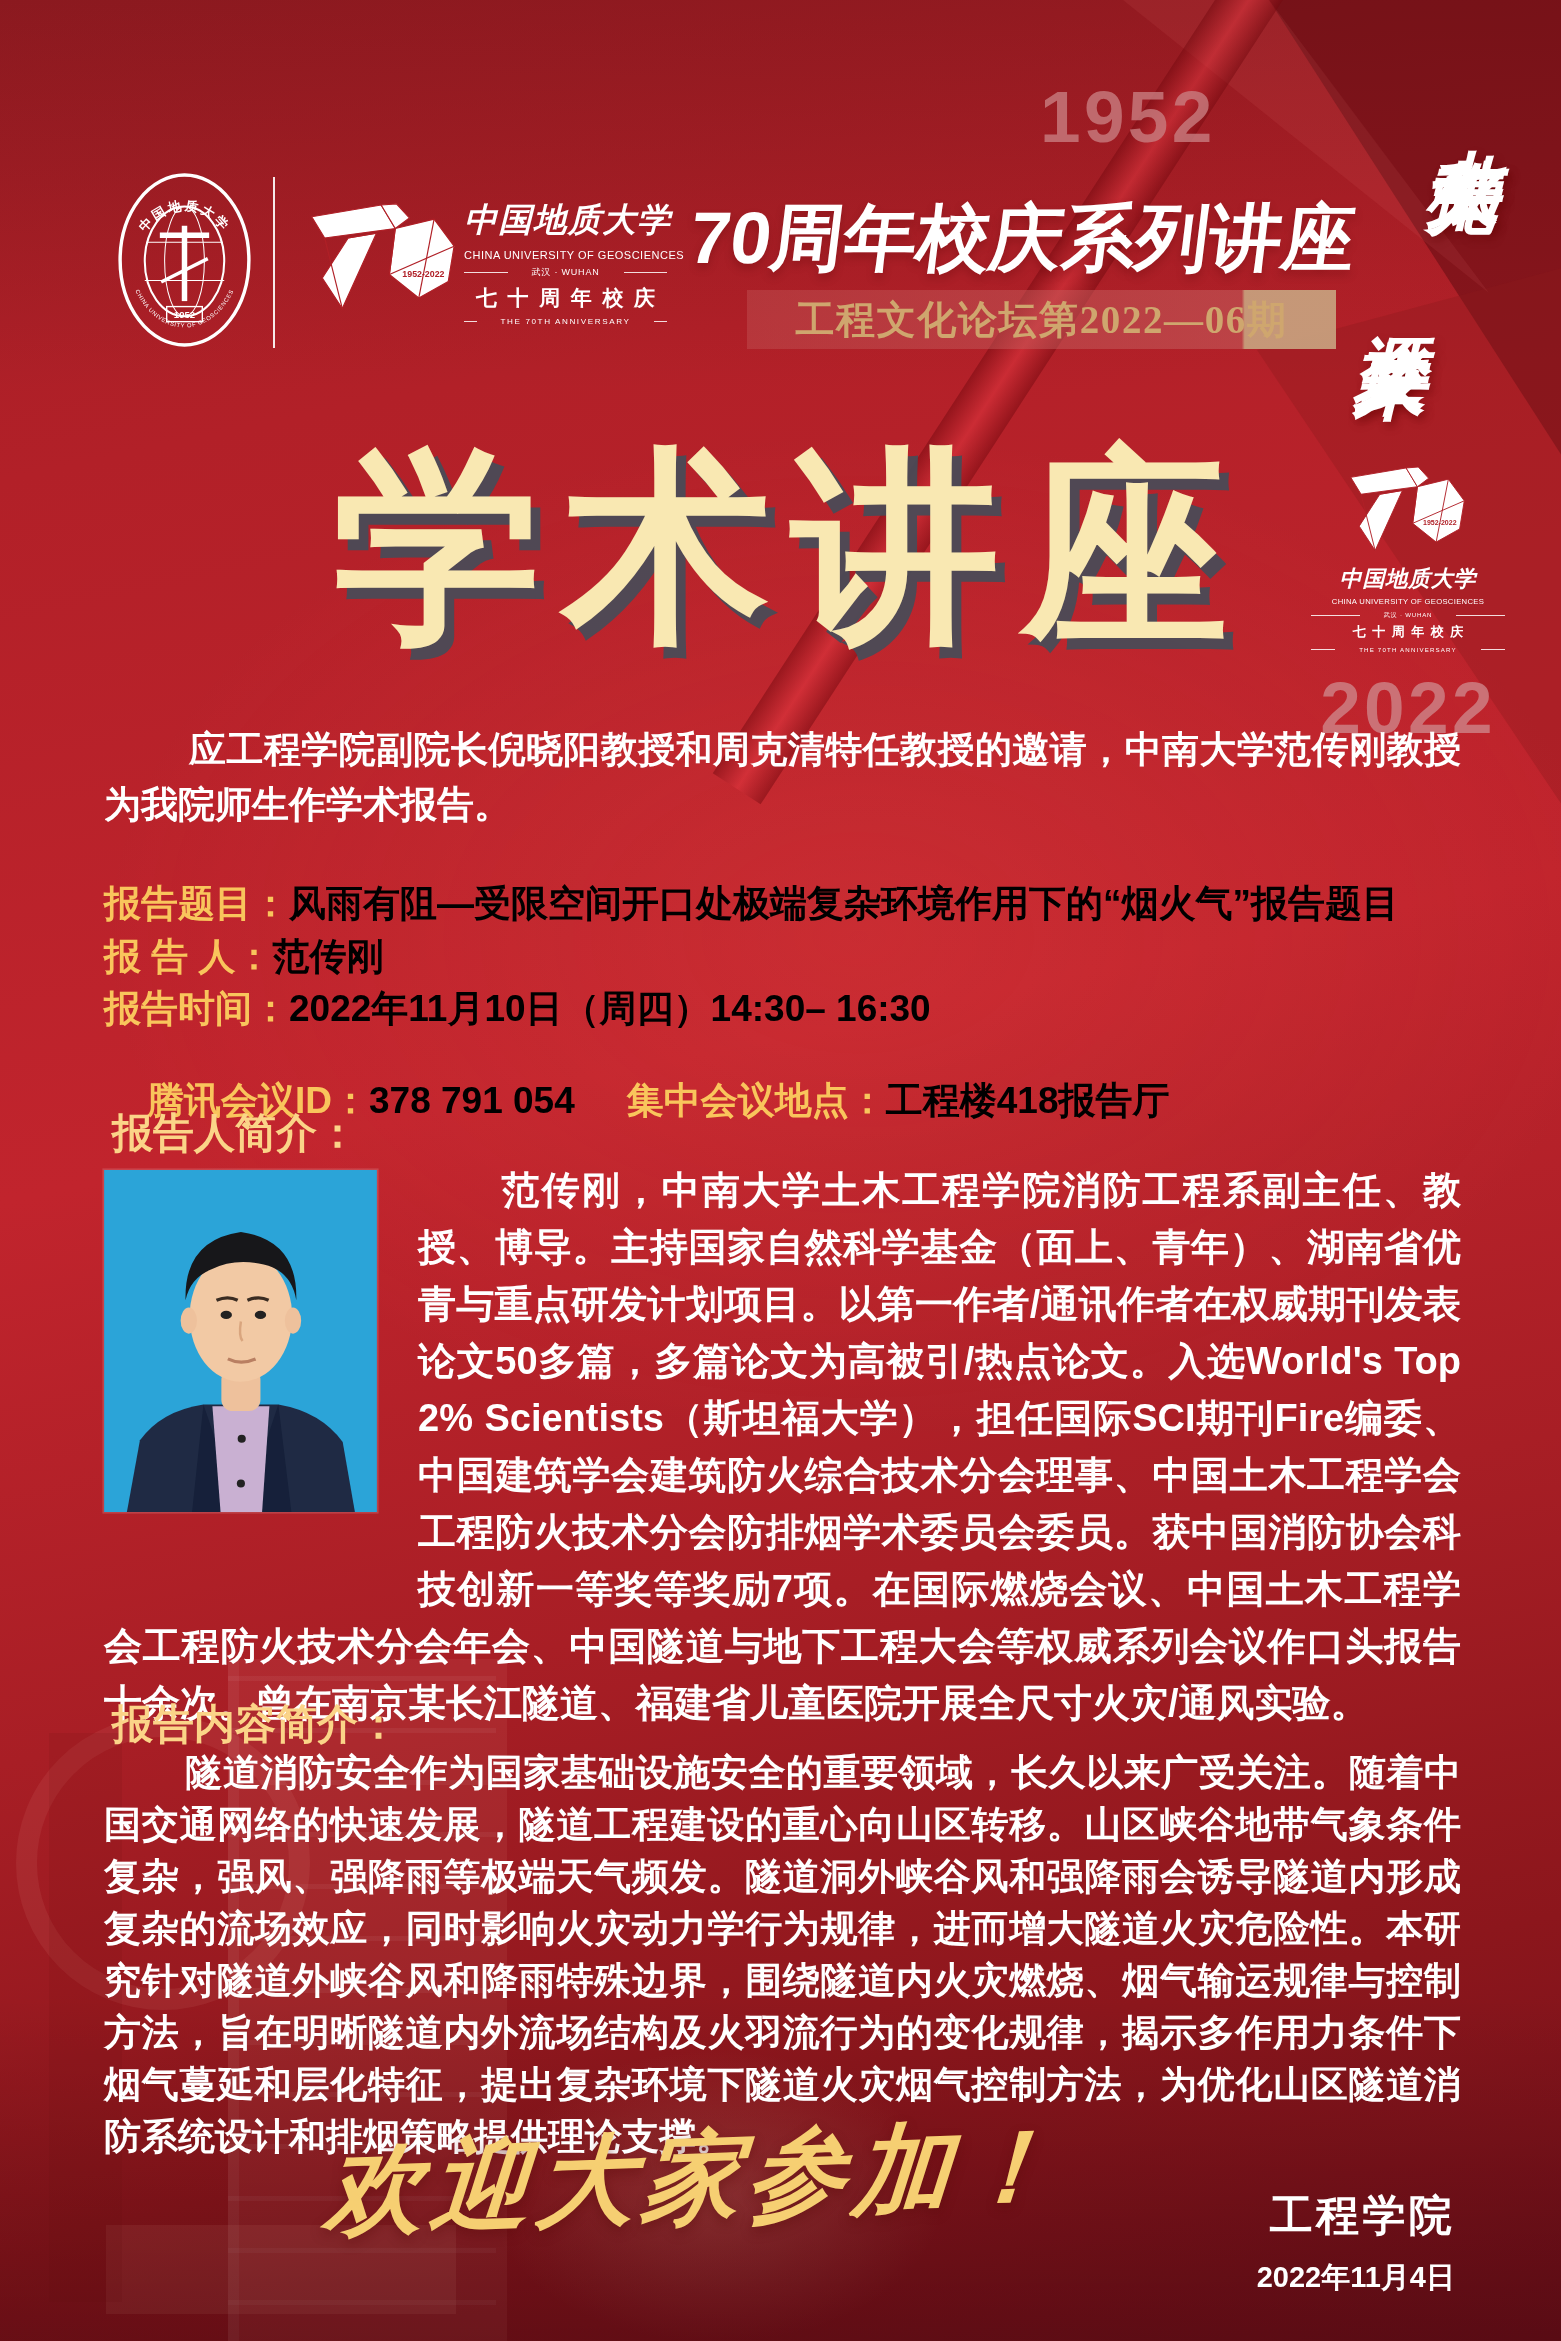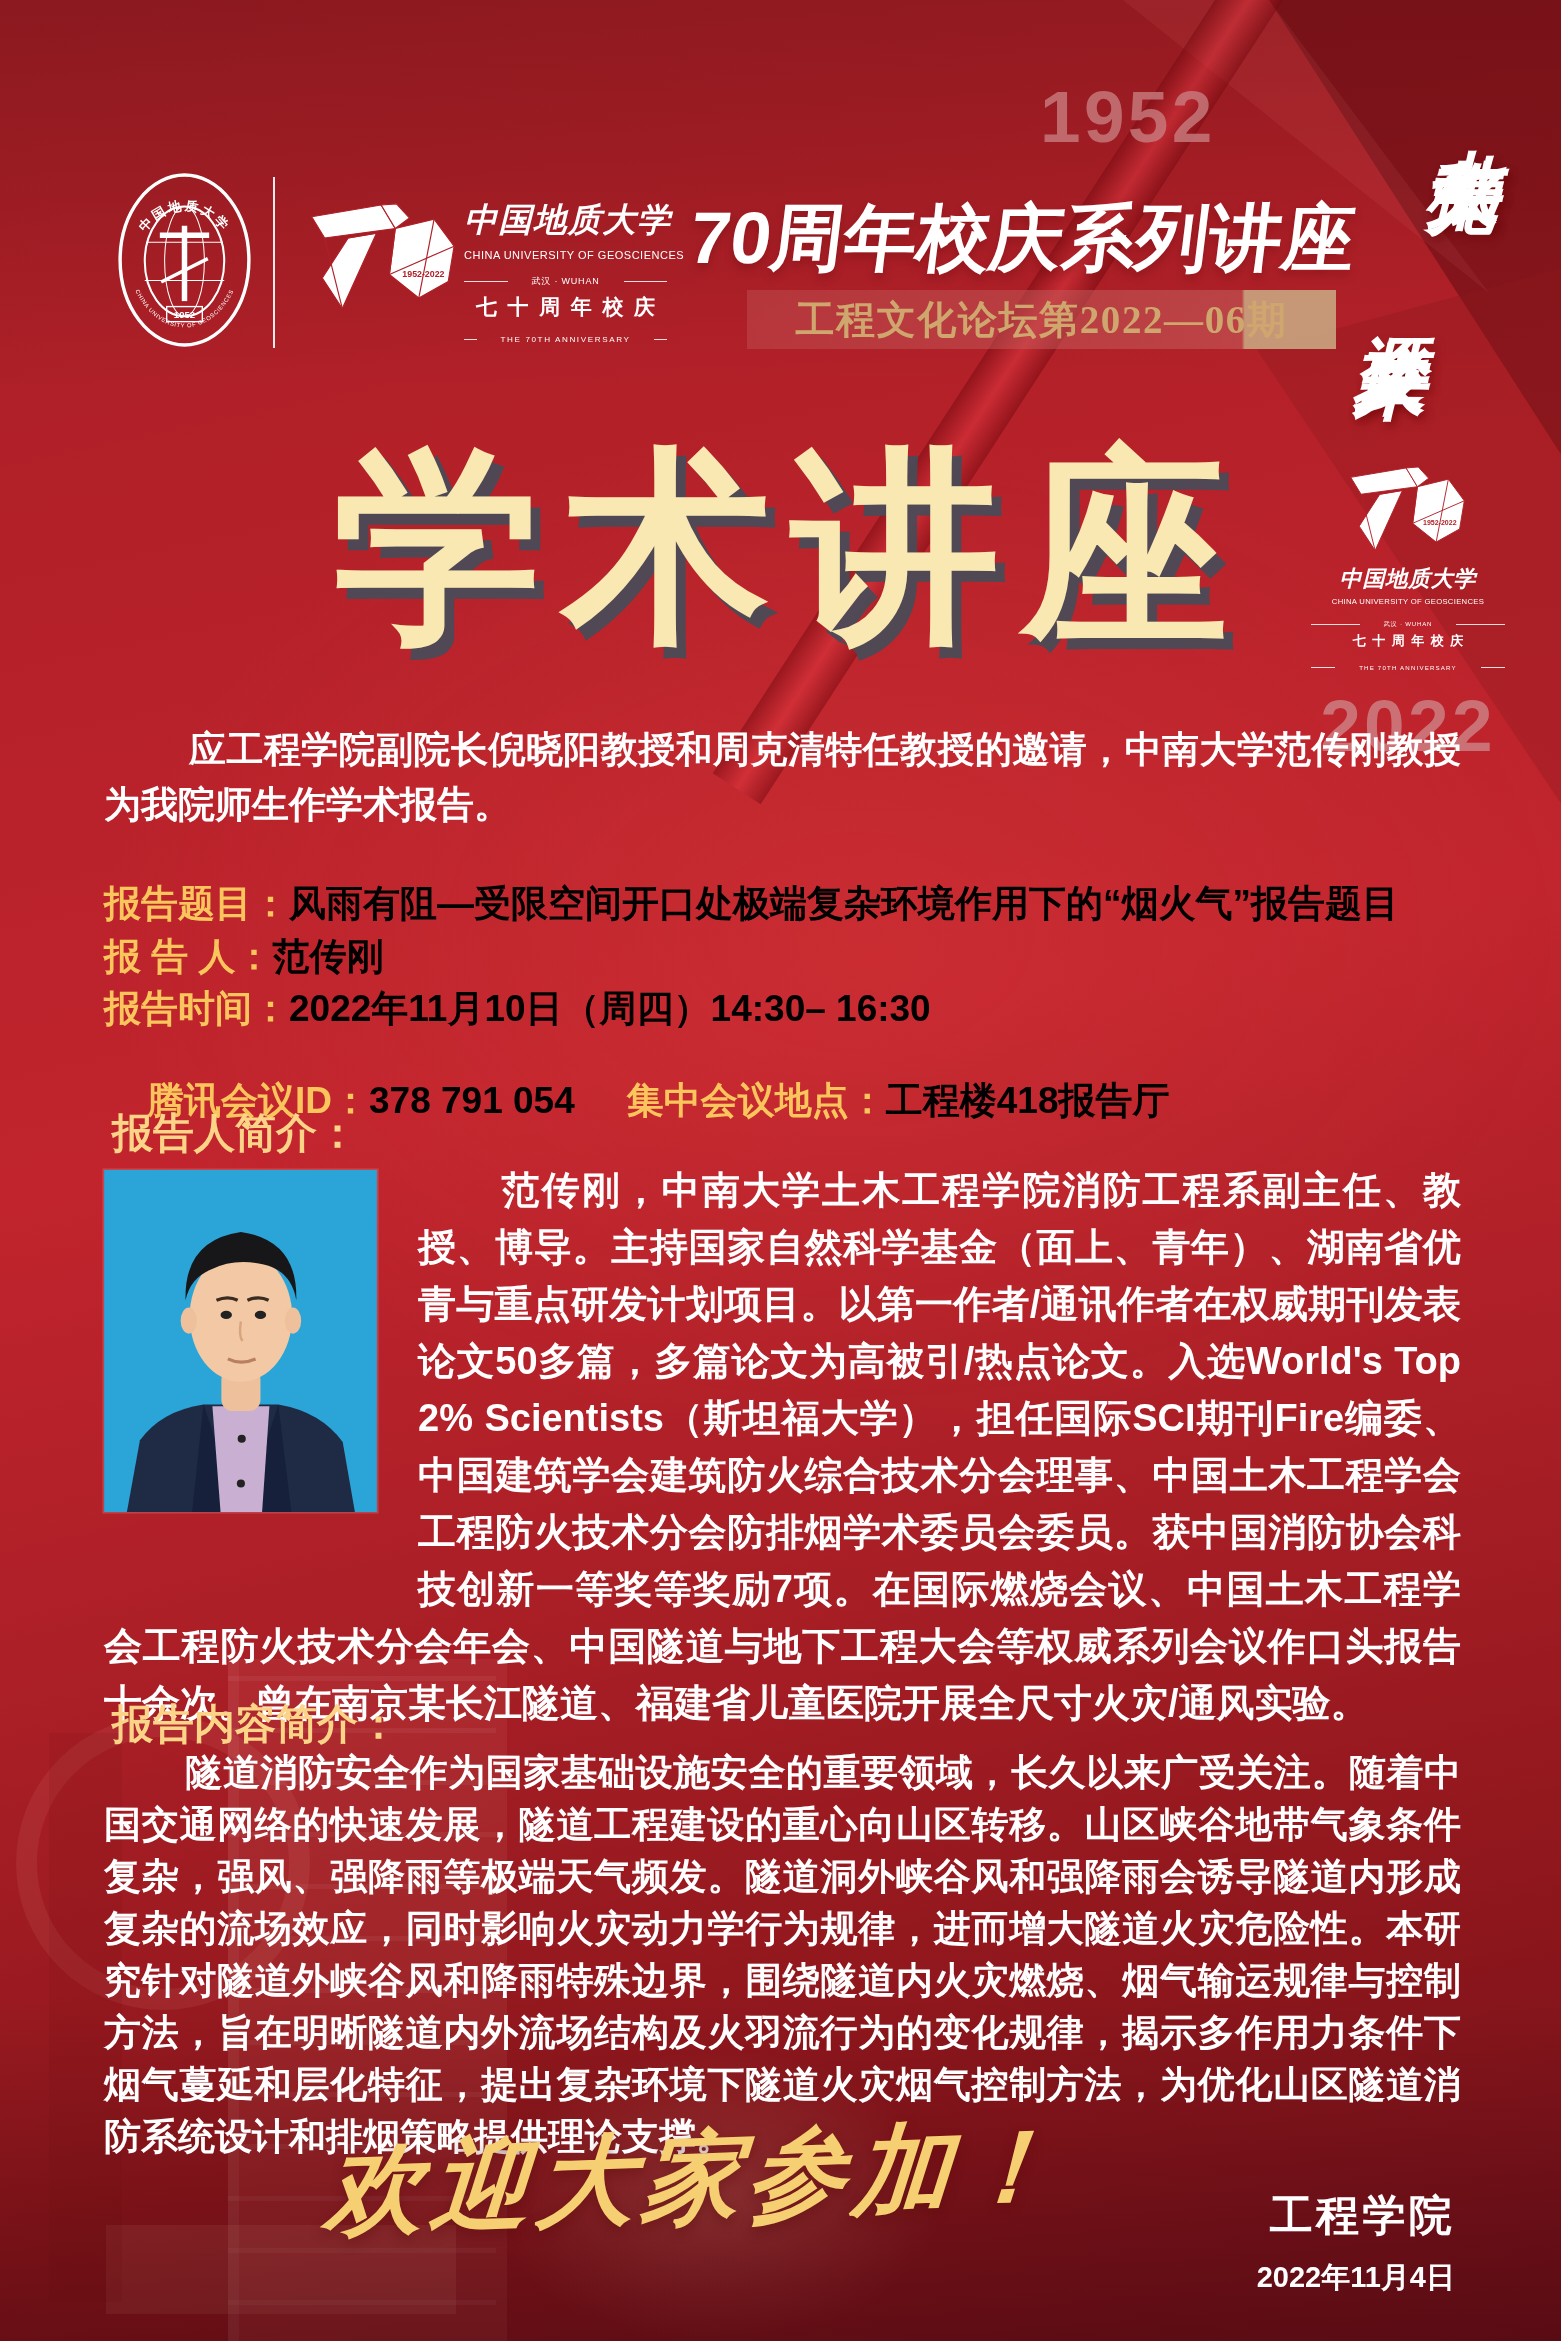--- a/index.html
+++ b/index.html
@@ -39,21 +39,21 @@
     background:radial-gradient(closest-side,rgba(242,190,168,.20),rgba(242,190,168,0));}
   .wm-band{left:49px;top:1733px;width:73px;height:569px;background:rgba(120,20,20,.16);}
 
   
   .seal{left:116px;top:168px;width:137px;height:184px;}
   .hdr-divider{left:273px;top:177px;width:2.4px;height:171px;background:rgba(255,255,255,.9);}
   .logo70-main{left:307px;top:164px;width:153px;height:195px;}
   .univ-block{left:464px;top:198px;width:203px;color:#fff;text-align:center;}
   .univ-cn{font-size:33px;font-weight:900;font-style:italic;letter-spacing:1.6px;white-space:nowrap;}
   .univ-en{font-size:11px;letter-spacing:0.5px;margin-top:5.7px;white-space:nowrap;}
-  .rule-row{display:flex;align-items:center;gap:24px;margin-top:14px;}
+  .rule-row{display:flex;align-items:center;gap:24px;margin-top:5px;}
   .rule-row .hline{flex:1;height:0.8px;background:rgba(255,255,255,.85);}
   .univ-city{font-size:9px;letter-spacing:0.8px;white-space:nowrap;}
   .univ-anniv{font-size:21px;font-weight:700;letter-spacing:10.6px;margin-top:4.9px;white-space:nowrap;text-indent:10.6px;}
   .univ-anniv-en{font-size:8.1px;letter-spacing:1.6px;white-space:nowrap;}
 
   .series-title{left:690px;top:190px;font-size:73px;font-weight:900;color:#fff;
     transform:skewX(-7deg);white-space:nowrap;text-shadow:0 4.9px 8.1px rgba(80,0,0,.25);}
   .forum-band{left:747px;top:290px;width:589px;height:59px;line-height:59px;text-align:center;
     font-family:Liberation Serif, serif;font-size:39px;font-weight:700;letter-spacing:1.6px;color:#cfa66e;
     background:linear-gradient(90deg,rgba(196,92,92,.38) 0%,rgba(196,92,92,.58) 84%,rgba(199,158,124,.95) 84.5%);}

